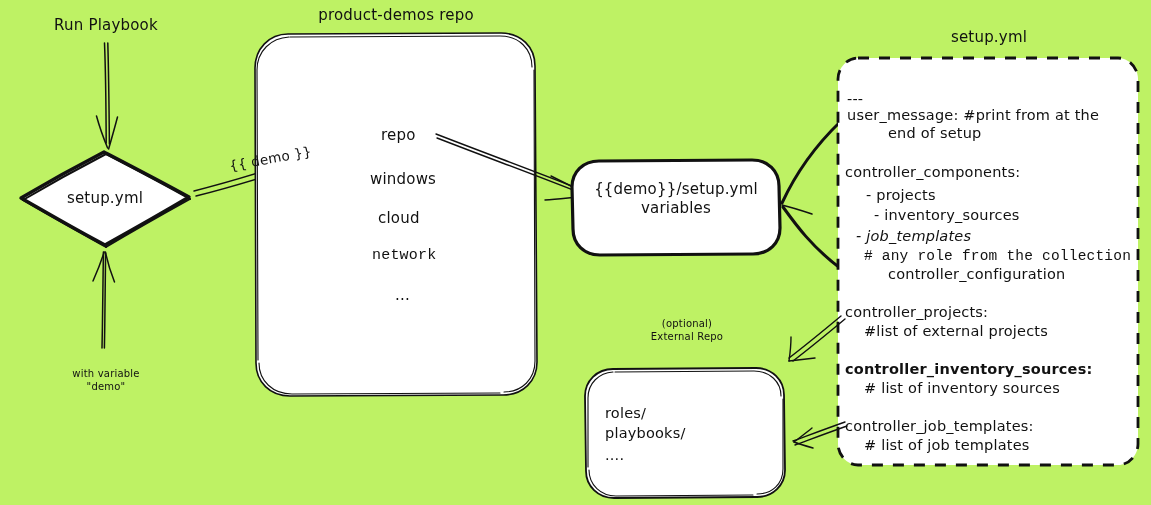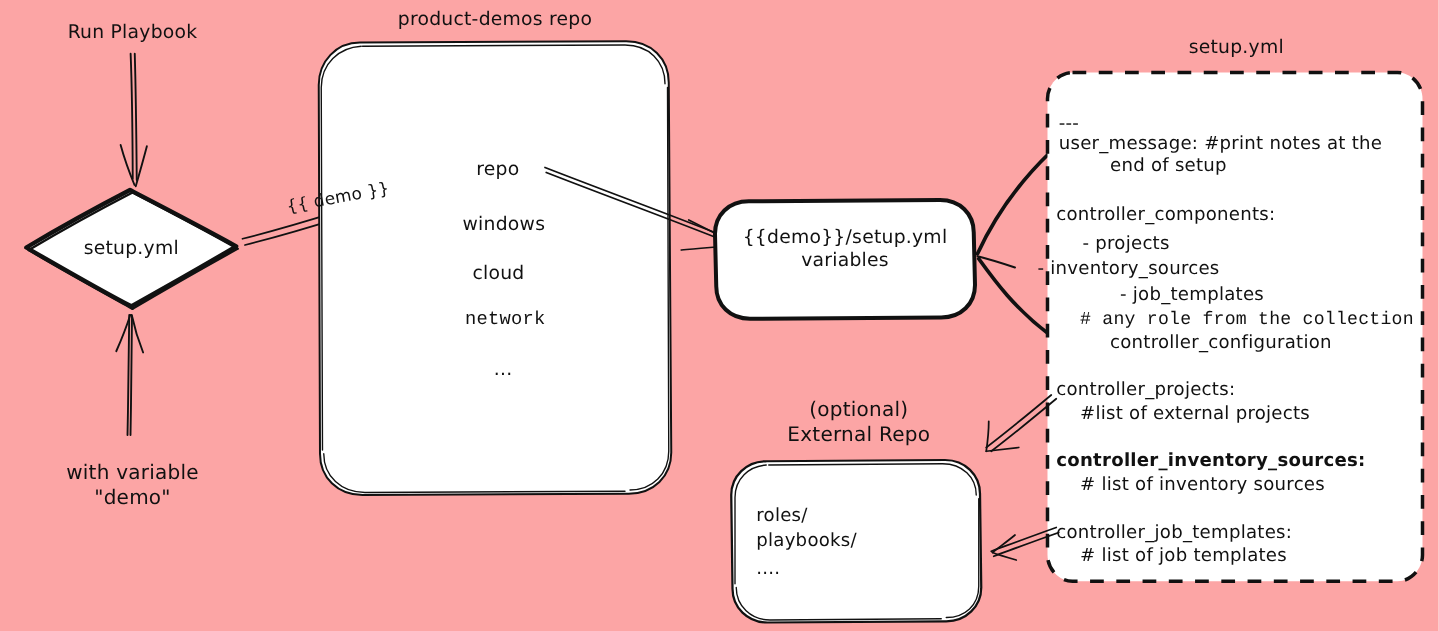--- a/index.html
+++ b/index.html
@@ -4,21 +4,21 @@
 <style>
   html, body {
     margin: 0;
     padding: 0;
     background: #ffffff;
   }
   #canvas {
     position: relative;
     width: 1151px;
     height: 505px;
-    background: #fca5a5;
+    background: #bef264;
     overflow: hidden;
     font-family: "DejaVu Sans", sans-serif;
   }
   svg.layer {
     position: absolute;
     top: 0;
     left: 0;
     width: 1151px;
     height: 505px;
   }
@@ -27,21 +27,21 @@
     color: #111111;
     font-family: "DejaVu Sans", sans-serif;
     white-space: pre;
     line-height: 1.28;
     letter-spacing: 0.2px;
   }
   .center { text-align: center; }
   .t-title { font-size: 15px; }
   .t-node  { font-size: 15px; }
   .t-code  { font-size: 14.5px; }
-  .t-small { font-size: 16px; }
+  .t-small { font-size: 10px; }
   .t-edge  { font-size: 13.5px; }
   .rot-demo { transform: rotate(-10.5deg); transform-origin: left top; }
 </style>
 </head>
 <body>
 
 <div id="canvas">
 
   <svg class="layer" viewBox="0 0 1151 505">
     <defs></defs>
@@ -170,27 +170,27 @@
 External Repo</div>
 
   <div class="lbl t-code" style="left:605px; top:404px;">roles/</div>
   <div class="lbl t-code" style="left:605px; top:424px;">playbooks/</div>
   <div class="lbl t-code" style="left:605px; top:446px;">....</div>
 
   <div class="lbl t-title center" style="left:930px; top:28px; width:118px;">setup.yml</div>
 
   <div class="lbl t-code" style="left:847px; top:90px;">---</div>
 
-  <div class="lbl t-code" style="left:847px; top:106px;"><span>user_message:</span><span> </span><span>#print notes at the</span></div>
+  <div class="lbl t-code" style="left:847px; top:106px;"><span>user_message:</span><span> </span><span>#print from at the</span></div>
   <div class="lbl t-code" style="left:888px; top:124px;">end of setup</div>
 
   <div class="lbl t-code" style="left:845px; top:163px;">controller_components:</div>
   <div class="lbl t-code" style="left:866px; top:186px;">- projects</div>
-  <div class="lbl t-code" style="left:830px; top:206px;text-align:center;">- inventory_sources</div>
-  <div class="lbl t-code" style="left:896px; top:227px;">- job_templates</div>
+  <div class="lbl t-code" style="left:874px; top:206px;text-align:center;">- inventory_sources</div>
+  <div class="lbl t-code" style="left:856px; top:227px;font-style:italic;">- job_templates</div>
   <div class="lbl t-code" style="left:864px; top:247px;font-family:Liberation Mono, monospace;"># any role from the collection</div>
   <div class="lbl t-code" style="left:888px; top:265px;">controller_configuration</div>
 
   <div class="lbl t-code" style="left:864px; top:322px;">#list of external projects</div>
   <div class="lbl t-code" style="left:845px; top:303px;">controller_projects:</div>
 
   <div class="lbl t-code" style="left:845px; top:360px;font-weight:bold;">controller_inventory_sources:</div>
   <div class="lbl t-code" style="left:864px; top:379px;"># list of inventory sources</div>
 
   <div class="lbl t-code" style="left:864px; top:436px;"># list of job templates</div>

